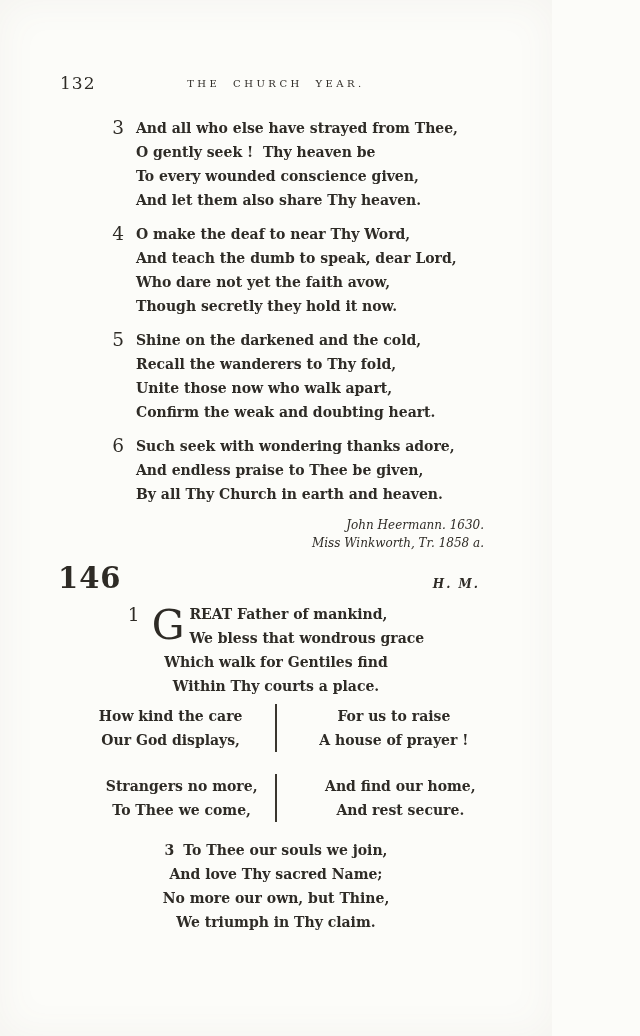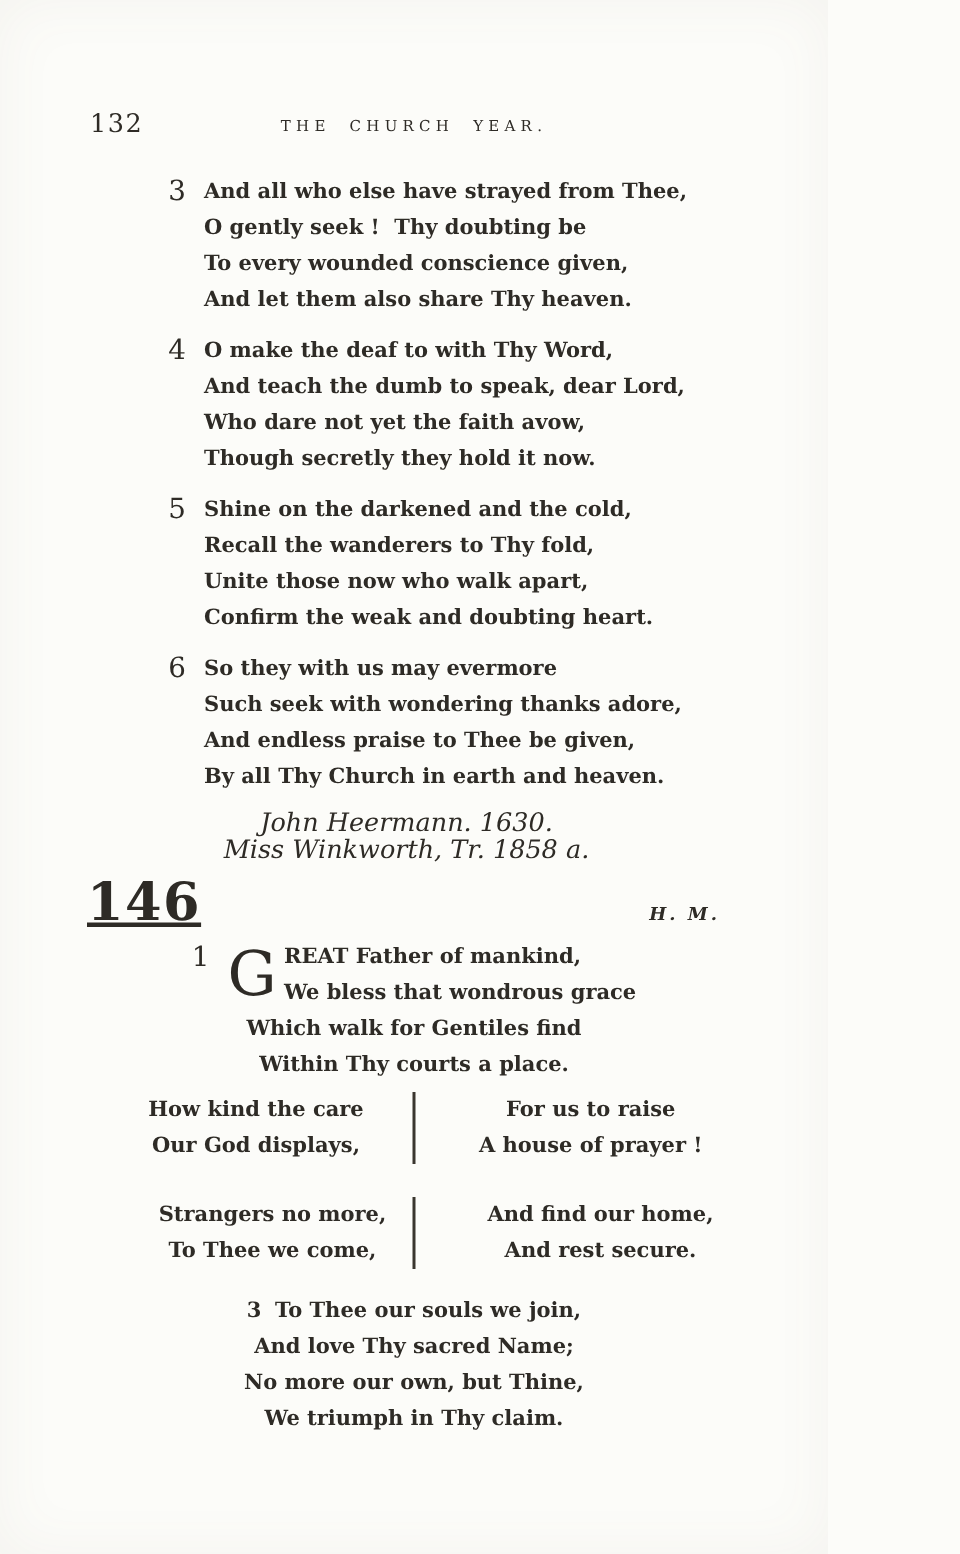--- a/index.html
+++ b/index.html
@@ -18,24 +18,24 @@
   }
   
   .page-header { position:relative; text-align:center; height:22px; margin-bottom:22px; }
   .page-num { position:absolute; left:2px; top:1px; font-size:17px; letter-spacing:1px; }
   .running-title { font-size:10px; letter-spacing:3.5px; word-spacing:6px; }
   
   .verse { display:flex; margin:0 0 10px 44px; }
   .verse-num { width:22px; text-align:right; margin-right:12px; flex:none; font-size:18.5px; line-height:24px; }
   .line { font-size:14px; line-height:24px; white-space:pre-wrap;font-weight:bold; }
   
-  .attribution { text-align:center; font-style:italic; font-size:17px; line-height:18px; margin:6px 10px 10px 0; }
+  .attribution { text-align:right; font-style:italic; font-size:12px; line-height:18px; margin:6px 10px 10px 0; }
   
   .hymn-head { display:flex; justify-content:space-between; align-items:baseline; margin:2px 0 8px 0; }
-  .hymn-number { font-size:35px; font-weight:bold; letter-spacing:1px; line-height:32px;text-decoration:underline; }
+  .hymn-number { font-size:29px; font-weight:bold; letter-spacing:1px; line-height:32px; }
   .hymn-meter { font-size:12px; font-weight:bold; font-style:italic; letter-spacing:2px; margin-right:14px; }
   
   .stanza { text-align:center; }
   .stanza .line { line-height:24px; }
   .opening { display:flex; justify-content:center; align-items:flex-start; text-align:left; }
   .opening .vnum-open { font-size:18.5px; line-height:26px; margin-right:10px; }
   .dropcap { font-size:41px; line-height:46px; margin:0 5px 0 2px; }
   .vnum-inline { margin-right:9px; }
   
   .couplet { display:flex; margin:6px 0 10px 0; }
@@ -54,50 +54,49 @@
 
   <div class="page-header">
     <span class="page-num">132</span>
     <span class="running-title">THE CHURCH YEAR.</span>
   </div>
 
   <div class="verse">
     <span class="verse-num">3</span>
     <div class="verse-lines">
       <div class="line">And all who else have strayed from Thee,</div>
-      <div class="line">O gently seek !  Thy doubting be</div>
+      <div class="line">O gently seek !  Thy heaven be</div>
       <div class="line">To every wounded conscience given,</div>
       <div class="line">And let them also share Thy heaven.</div>
     </div>
   </div>
 
   <div class="verse">
     <span class="verse-num">4</span>
     <div class="verse-lines">
-      <div class="line">O make the deaf to with Thy Word,</div>
+      <div class="line">O make the deaf to near Thy Word,</div>
       <div class="line">And teach the dumb to speak, dear Lord,</div>
       <div class="line">Who dare not yet the faith avow,</div>
       <div class="line">Though secretly they hold it now.</div>
     </div>
   </div>
 
   <div class="verse">
     <span class="verse-num">5</span>
     <div class="verse-lines">
       <div class="line">Shine on the darkened and the cold,</div>
       <div class="line">Recall the wanderers to Thy fold,</div>
       <div class="line">Unite those now who walk apart,</div>
       <div class="line">Confirm the weak and doubting heart.</div>
     </div>
   </div>
 
   <div class="verse">
     <span class="verse-num">6</span>
     <div class="verse-lines">
-      <div class="line">So they with us may evermore</div>
       <div class="line">Such seek with wondering thanks adore,</div>
       <div class="line">And endless praise to Thee be given,</div>
       <div class="line">By all Thy Church in earth and heaven.</div>
     </div>
   </div>
 
   <div class="attribution">
     <div>John Heermann. 1630.</div>
     <div>Miss Winkworth, Tr. 1858  a.</div>
   </div>

